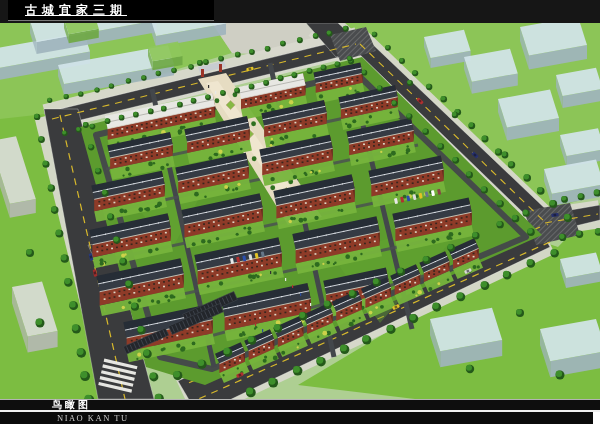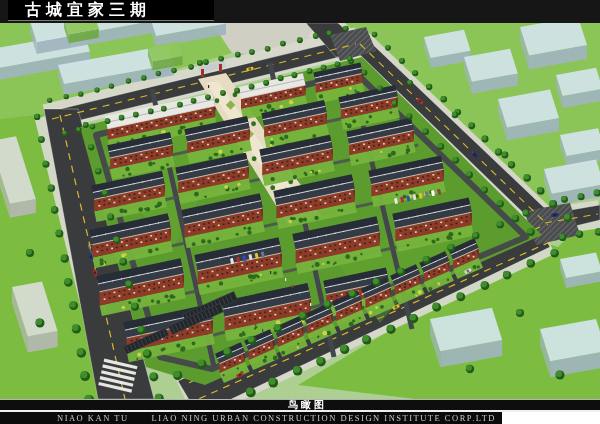--- a/index.html
+++ b/index.html
@@ -2,29 +2,29 @@
 <html><head>
 <meta charset="utf-8">
 <style>
   html,body{margin:0;padding:0;background:#888;}
   .board{position:relative;width:600px;height:424px;background:#fff;overflow:hidden;
          font-family:"Liberation Sans",sans-serif;}
   .top-band{position:absolute;left:0;top:0;width:600px;height:23px;background:#161616;}
   .title-box{position:absolute;left:8px;top:0;width:206px;height:21px;background:#000;
              border-bottom:1px solid rgba(220,220,220,.55);display:flex;align-items:center;
              padding-left:17px;box-sizing:border-box;}
-  .title-box span{color:#fff;font-size:16px;font-weight:bold;letter-spacing:5px;white-space:nowrap;}
+  .title-box span{color:#fff;font-size:12px;font-weight:bold;letter-spacing:5px;white-space:nowrap;text-decoration:underline;}
   #scene{position:absolute;left:0;top:23px;width:600px;height:376px;display:block;}
   .footer-cn{position:absolute;left:0;top:399px;width:600px;height:11px;background:#0e0e0e;
              border-top:1px solid rgba(235,235,235,.75);box-sizing:border-box;
-             display:flex;justify-content:center;align-items:center;
+             display:flex;justify-content:space-between;align-items:center;
              padding:0 37px 0 52px;}
   .footer-cn span{color:#fff;font-size:10px;font-weight:bold;letter-spacing:3px;white-space:nowrap;line-height:10px;}
   .footer-sep{position:absolute;left:0;top:410px;width:600px;height:2px;background:#efefef;}
-  .footer-en{position:absolute;left:0;top:412px;width:502px;height:12px;background:#0a0a0a;
+  .footer-en{position:absolute;left:0;top:412px;width:593px;height:12px;background:#0a0a0a;
              display:flex;justify-content:space-between;align-items:center;
              padding:0 6px 0 57px;box-sizing:border-box;}
   .footer-en span{color:#cbcbcb;font-family:"Liberation Serif",serif;font-size:8.5px;
                   letter-spacing:1.5px;white-space:nowrap;line-height:9px;}
 </style>
 </head>
 <body>
 
 <div class="board">
   <div class="top-band">
@@ -1836,15 +1836,14 @@
       <circle cx="40" cy="300" r="4.5" fill="#24591a"></circle>
       <circle cx="38.875" cy="298.65" r="3.2399999999999998" fill="#3e8f2b"></circle>
     </svg>
 
   <div class="footer-cn">
     <span>鸟瞰图</span>
   </div>
   <div class="footer-sep"></div>
   <div class="footer-en">
     <span>NIAO KAN TU</span>
-    <span>LIAO NING URBAN CONSTRUCTION DESIGN INSTITUTE CORP.LTD</span>
   </div>
 </div>
 
 </body></html>

